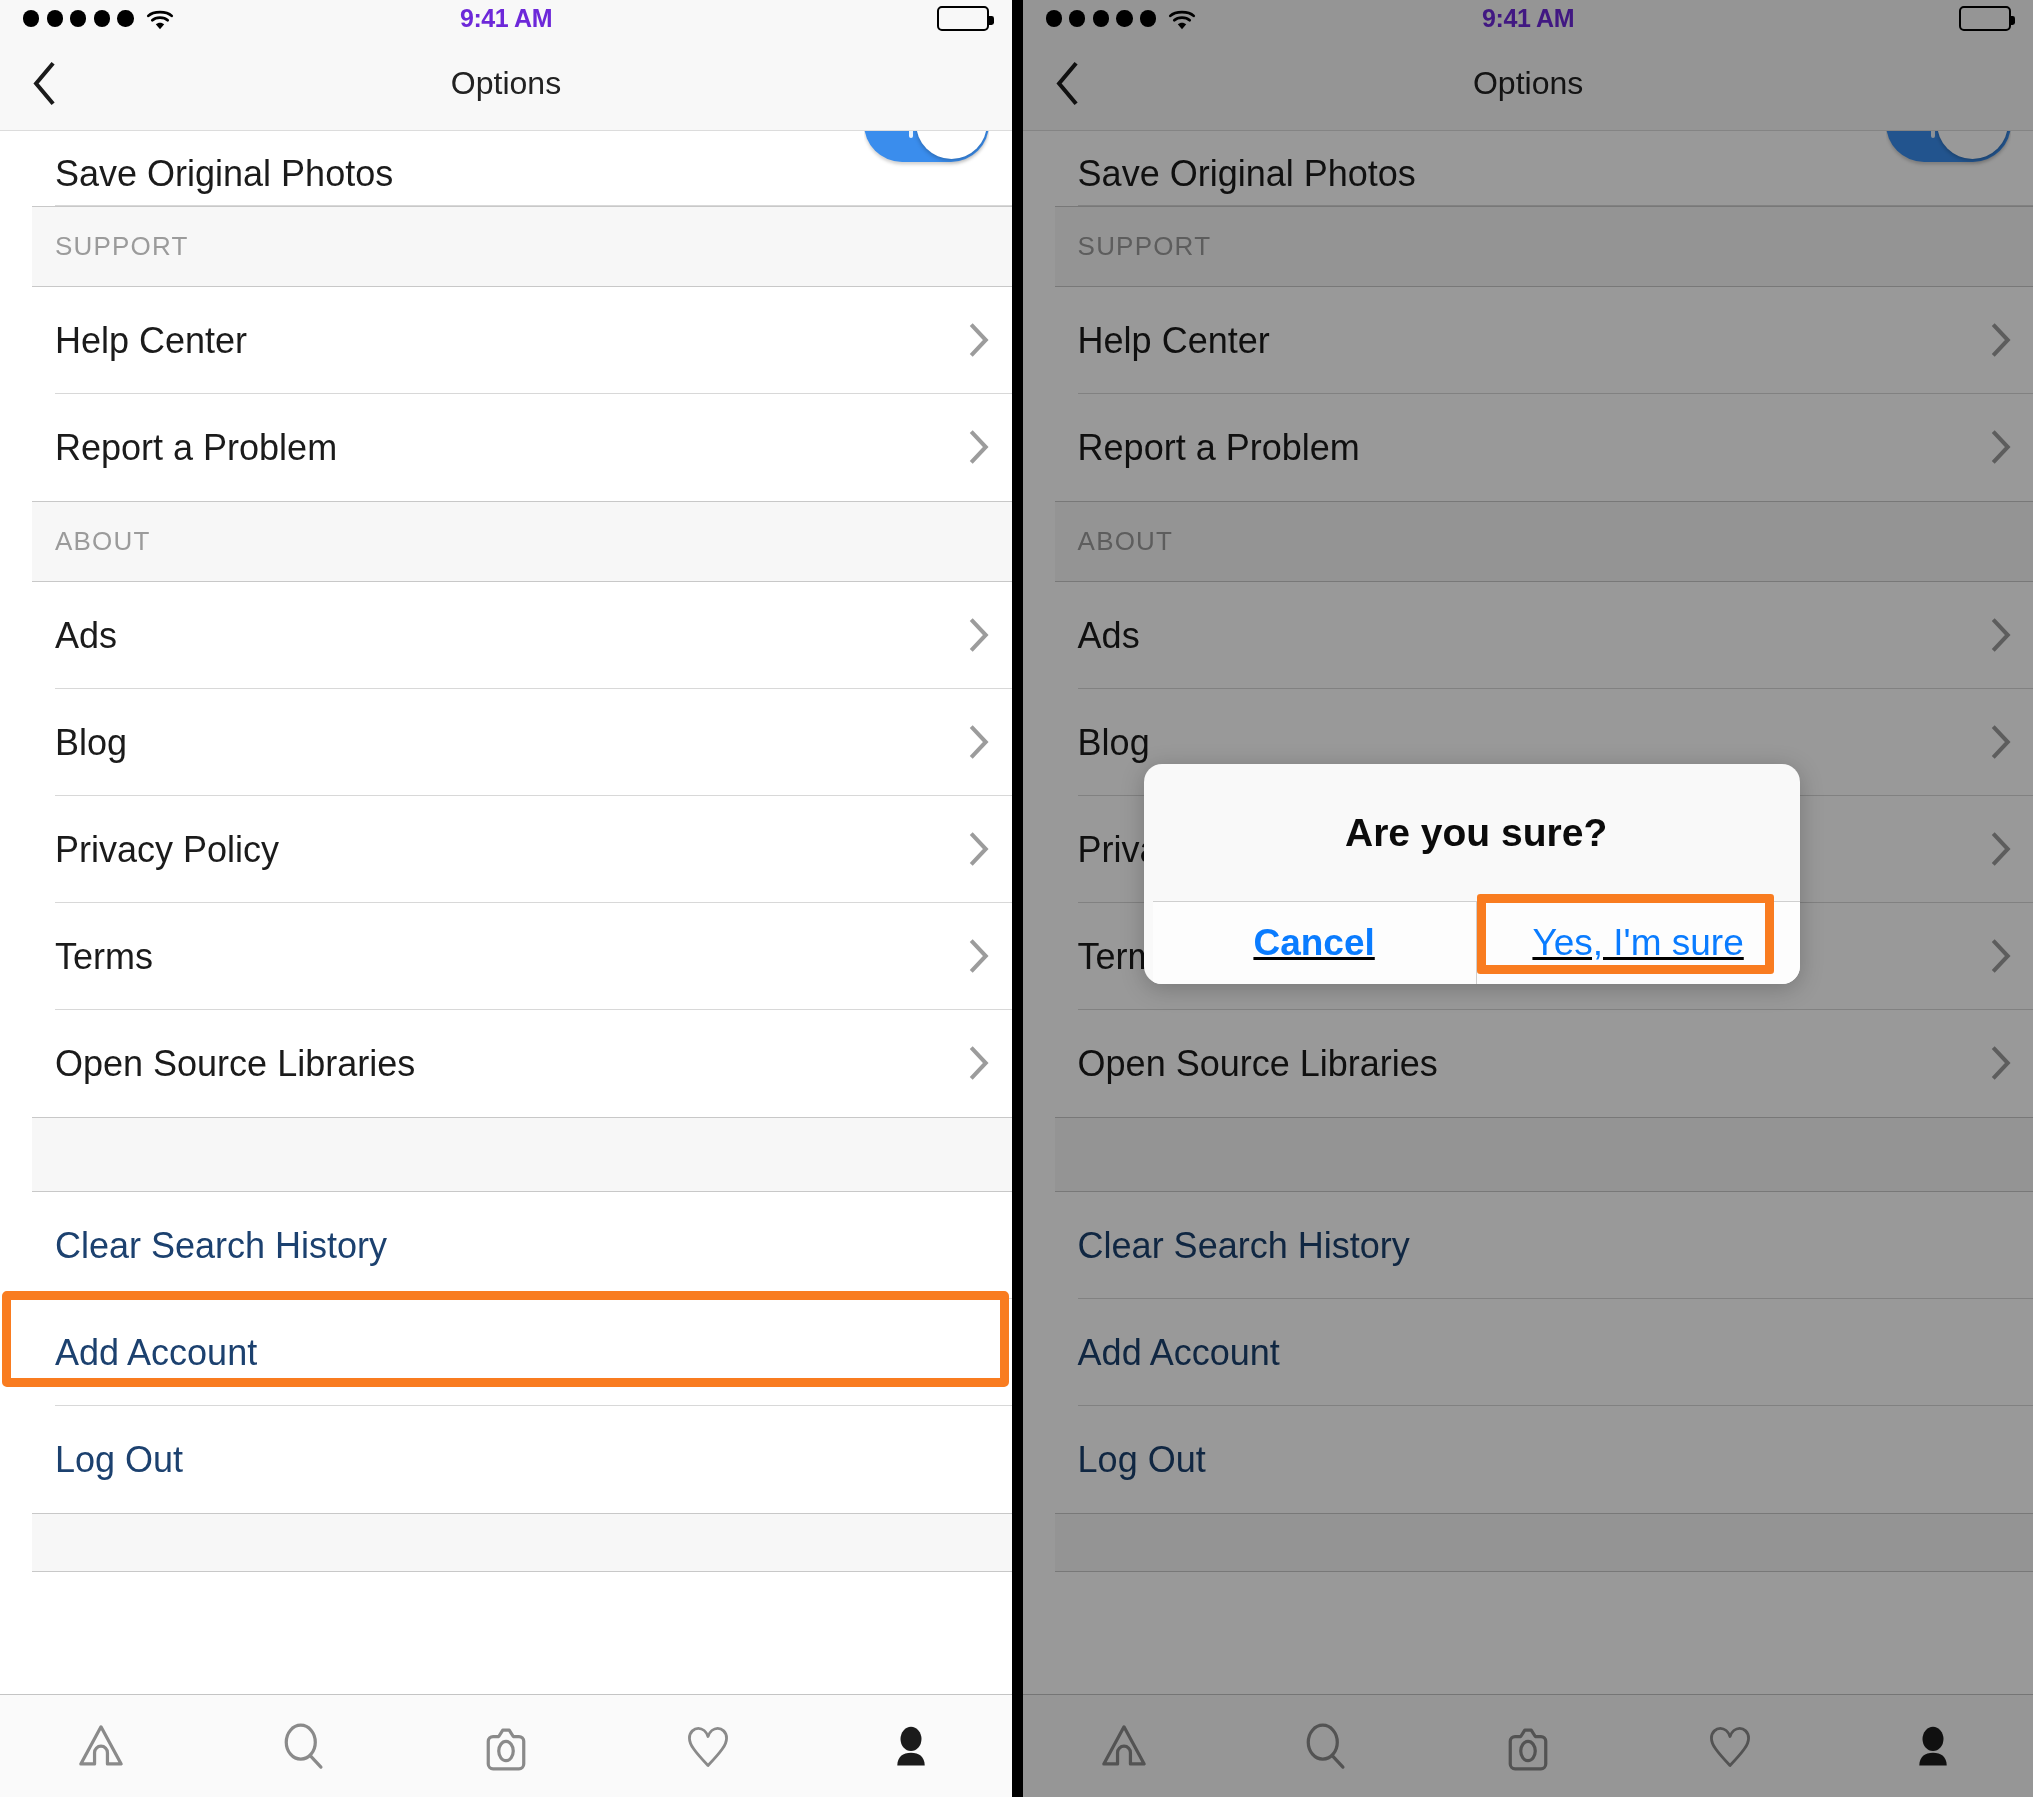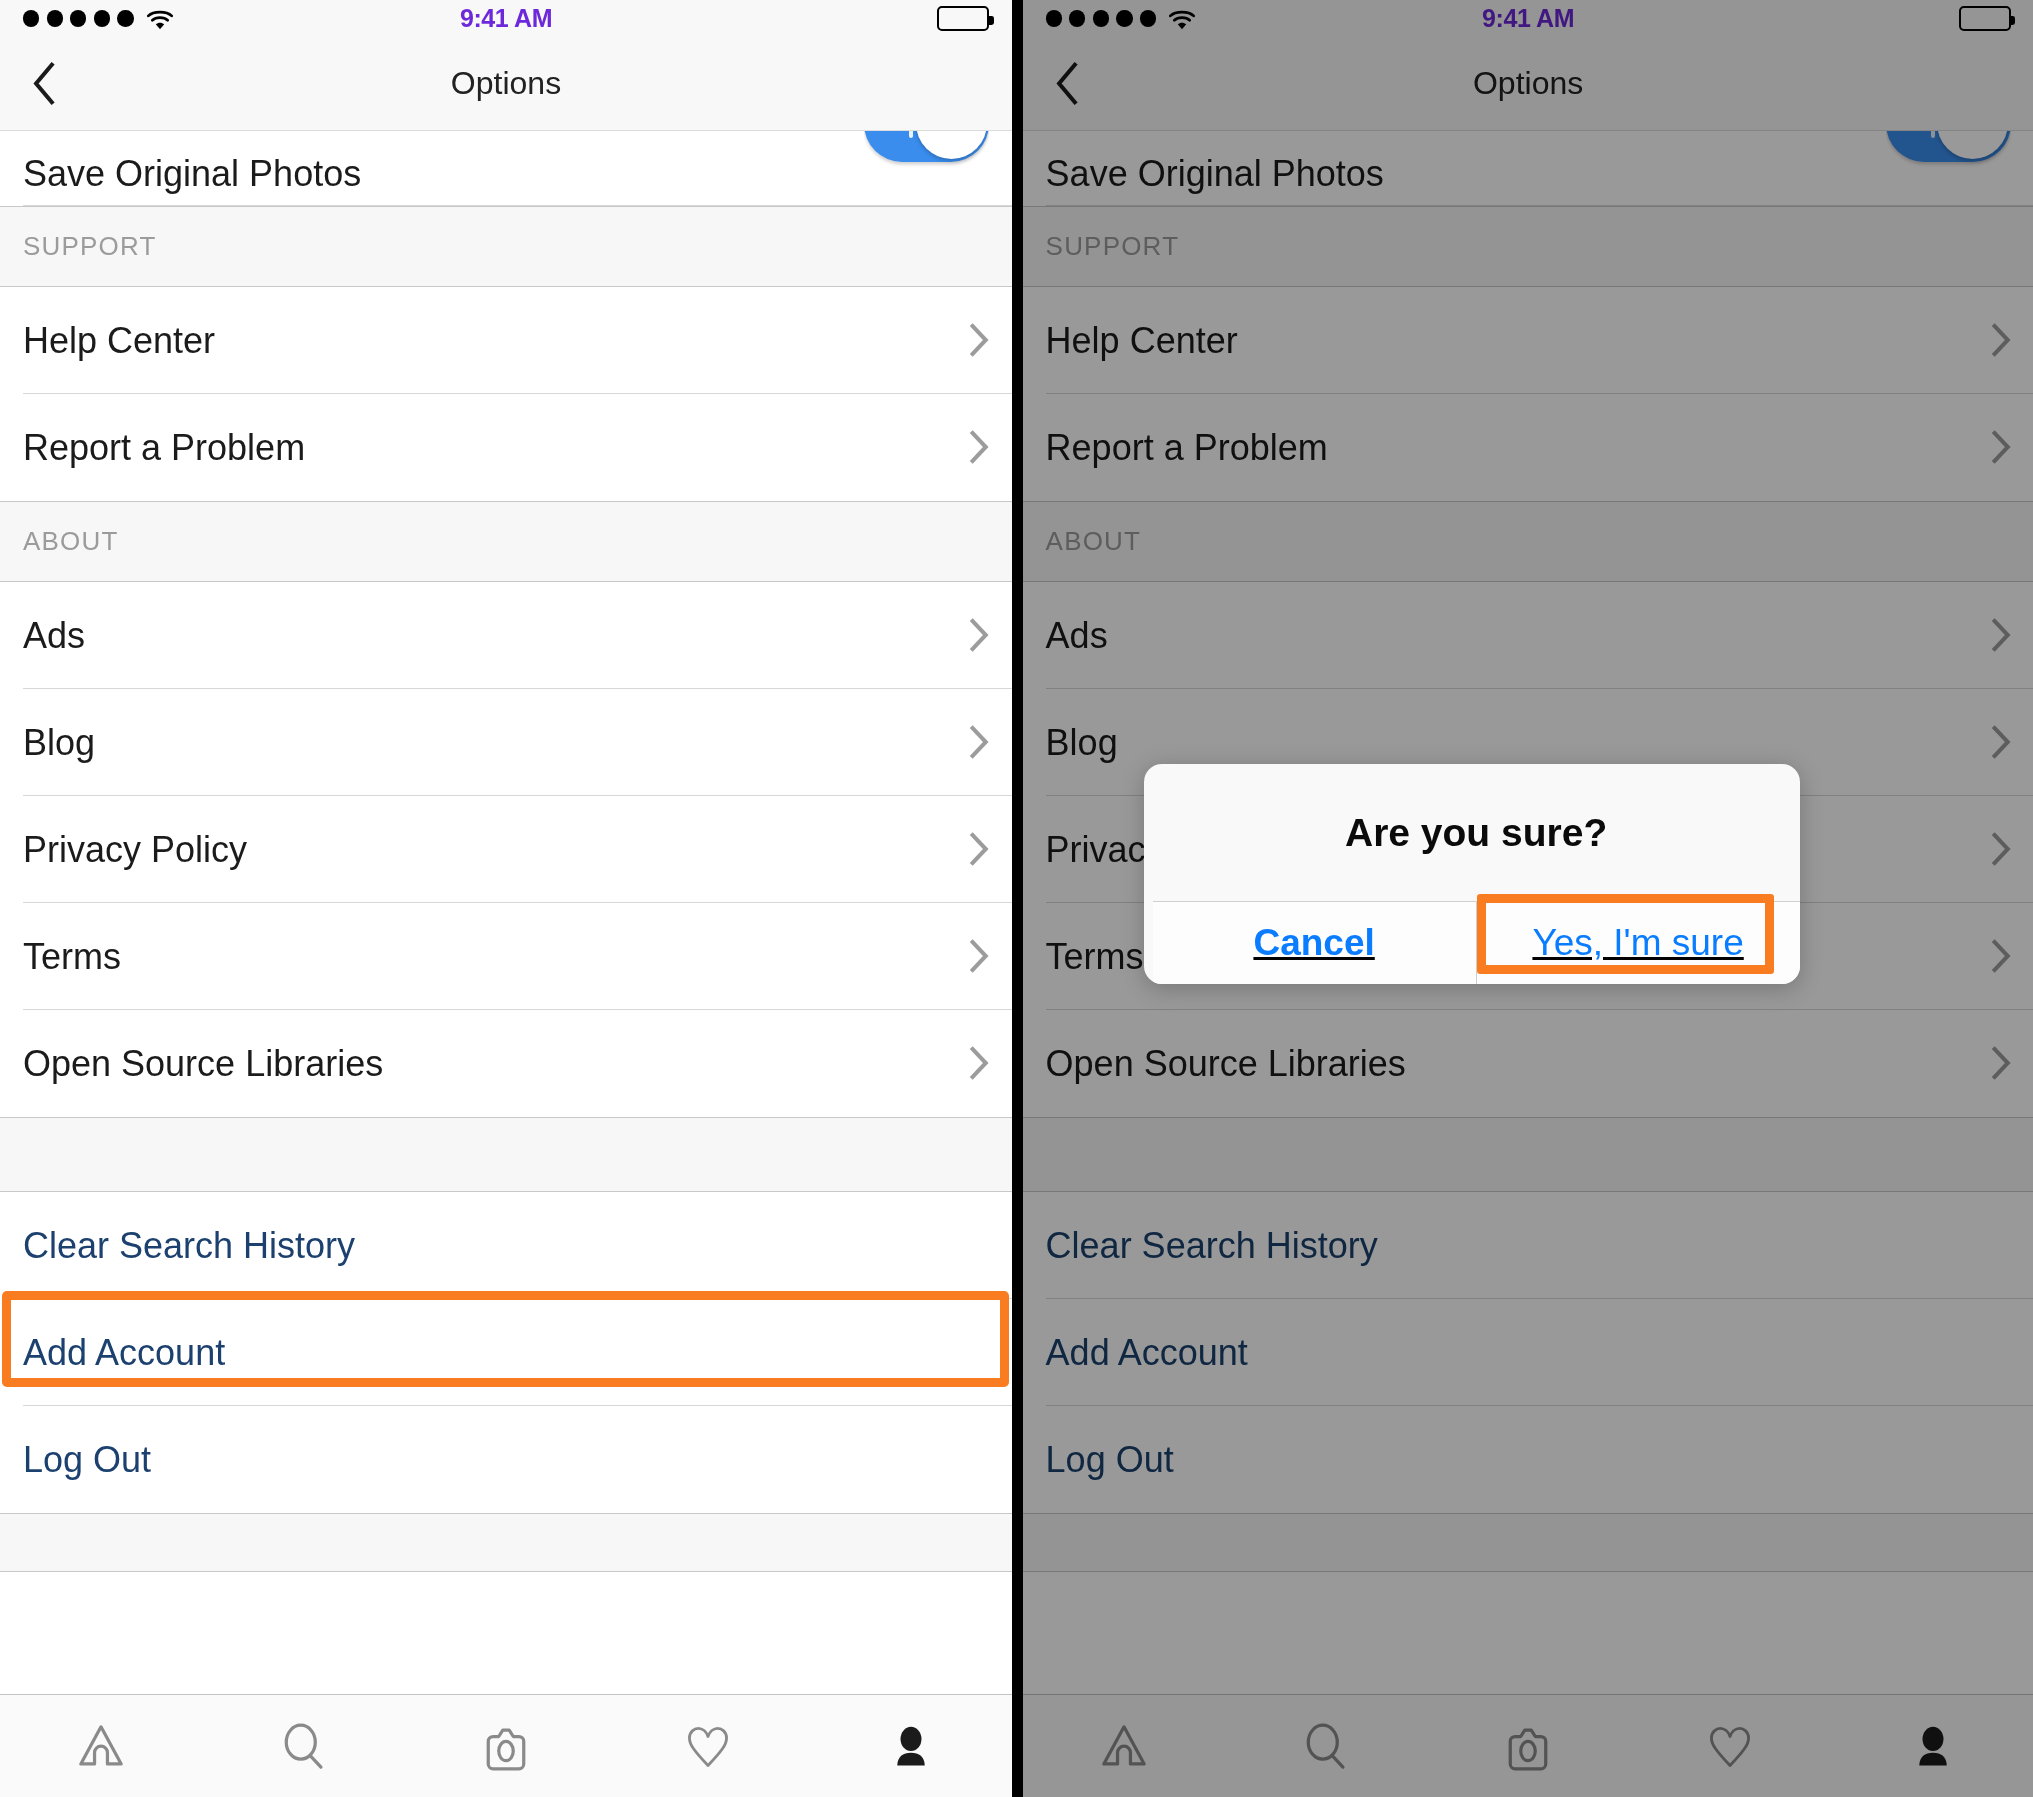--- a/index.html
+++ b/index.html
@@ -77,21 +77,21 @@
     width: 90px; height: 100%;
     display: flex; align-items: center; justify-content: center;
   }
   .nav-title {
     position: absolute; left: 0; right: 0;
     text-align: center;
     font-size: 32px; color: #222; font-weight: 400;
   }
 
   
-  .scroll { position: relative; }
+  .scroll { position: relative; margin-left: 32px; }
   .row {
     height: 107px;
     background: #fff;
     display: flex; align-items: center;
     padding: 0 23px;
     position: relative;
   }
   .row .sep {
     position: absolute; left: 23px; right: 0; bottom: 0;
     height: 0.8px; background: #d8d8d8;

